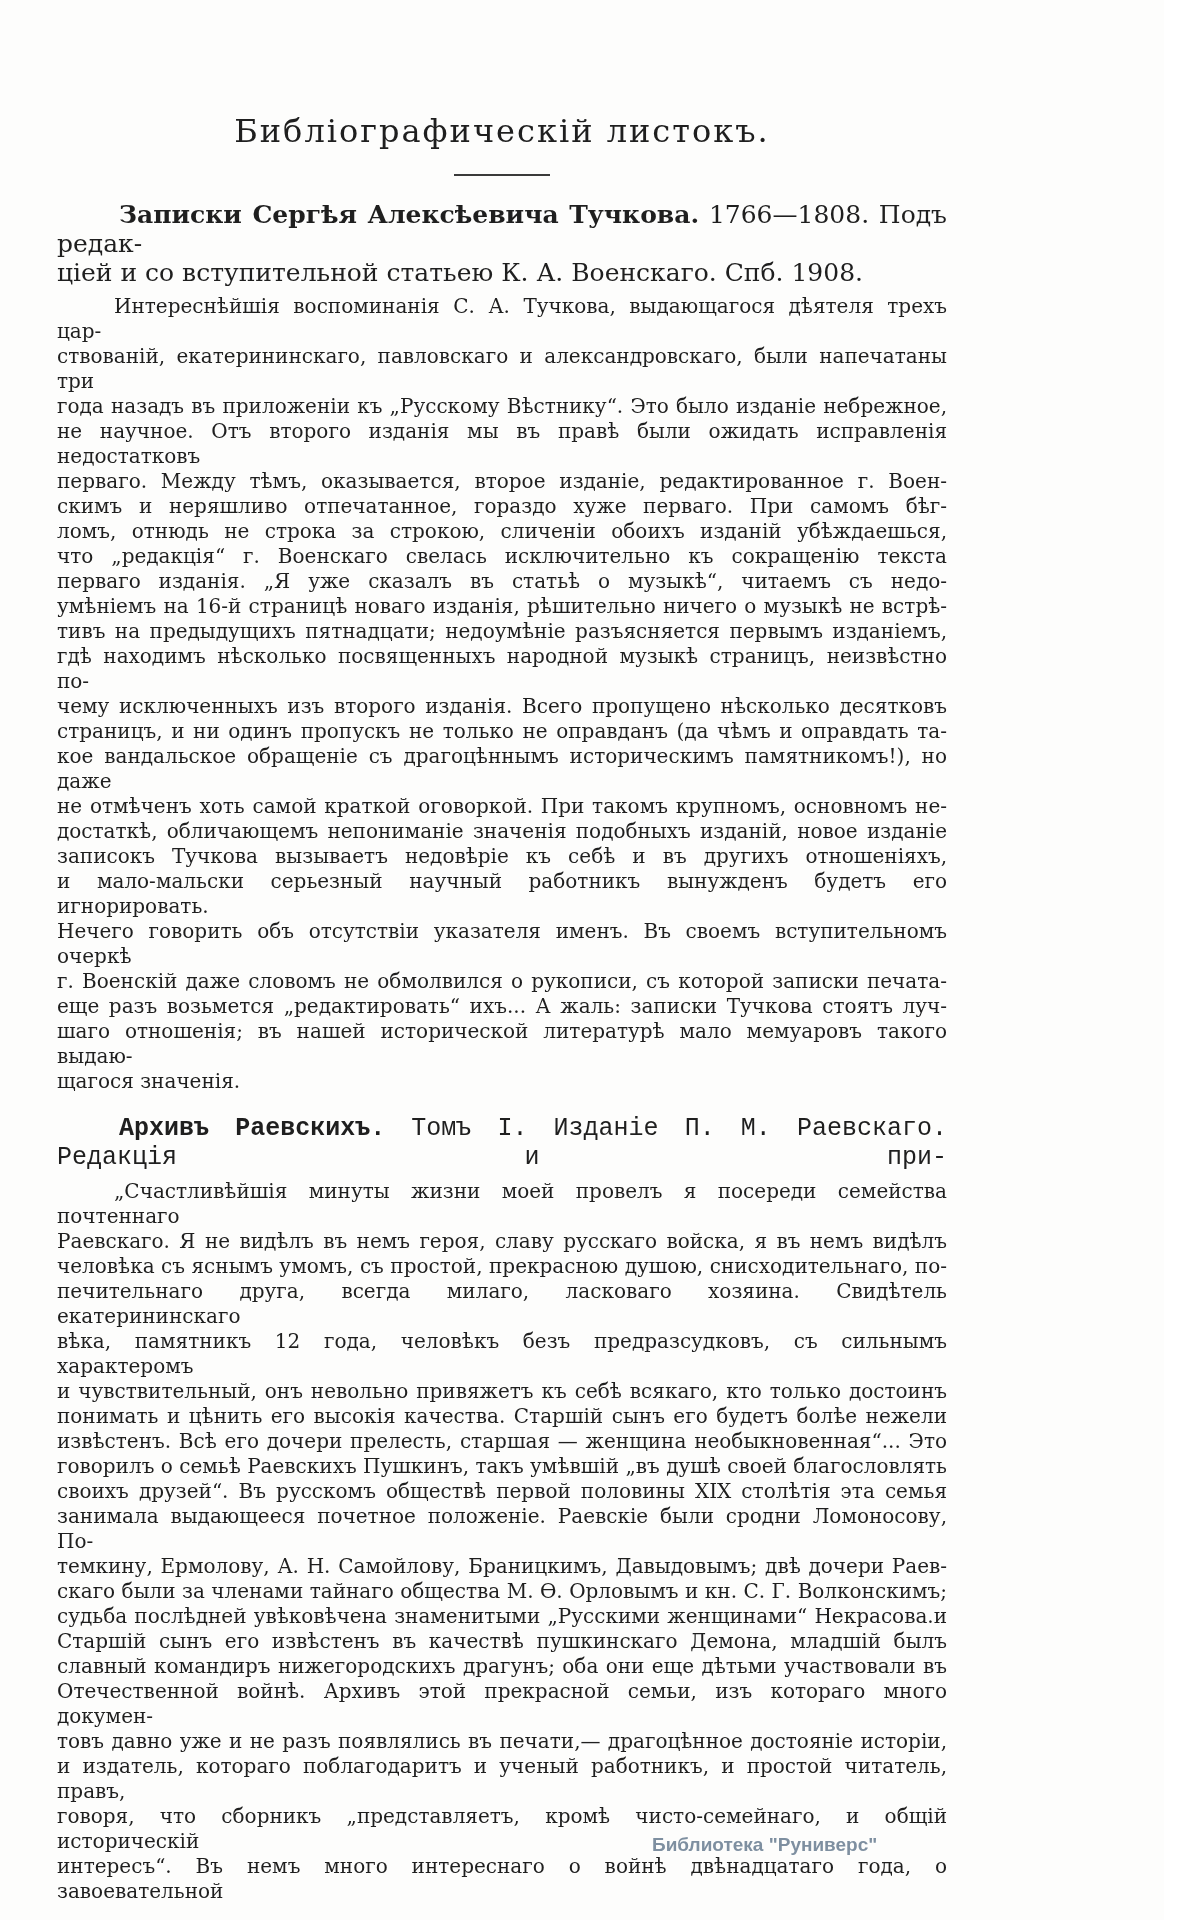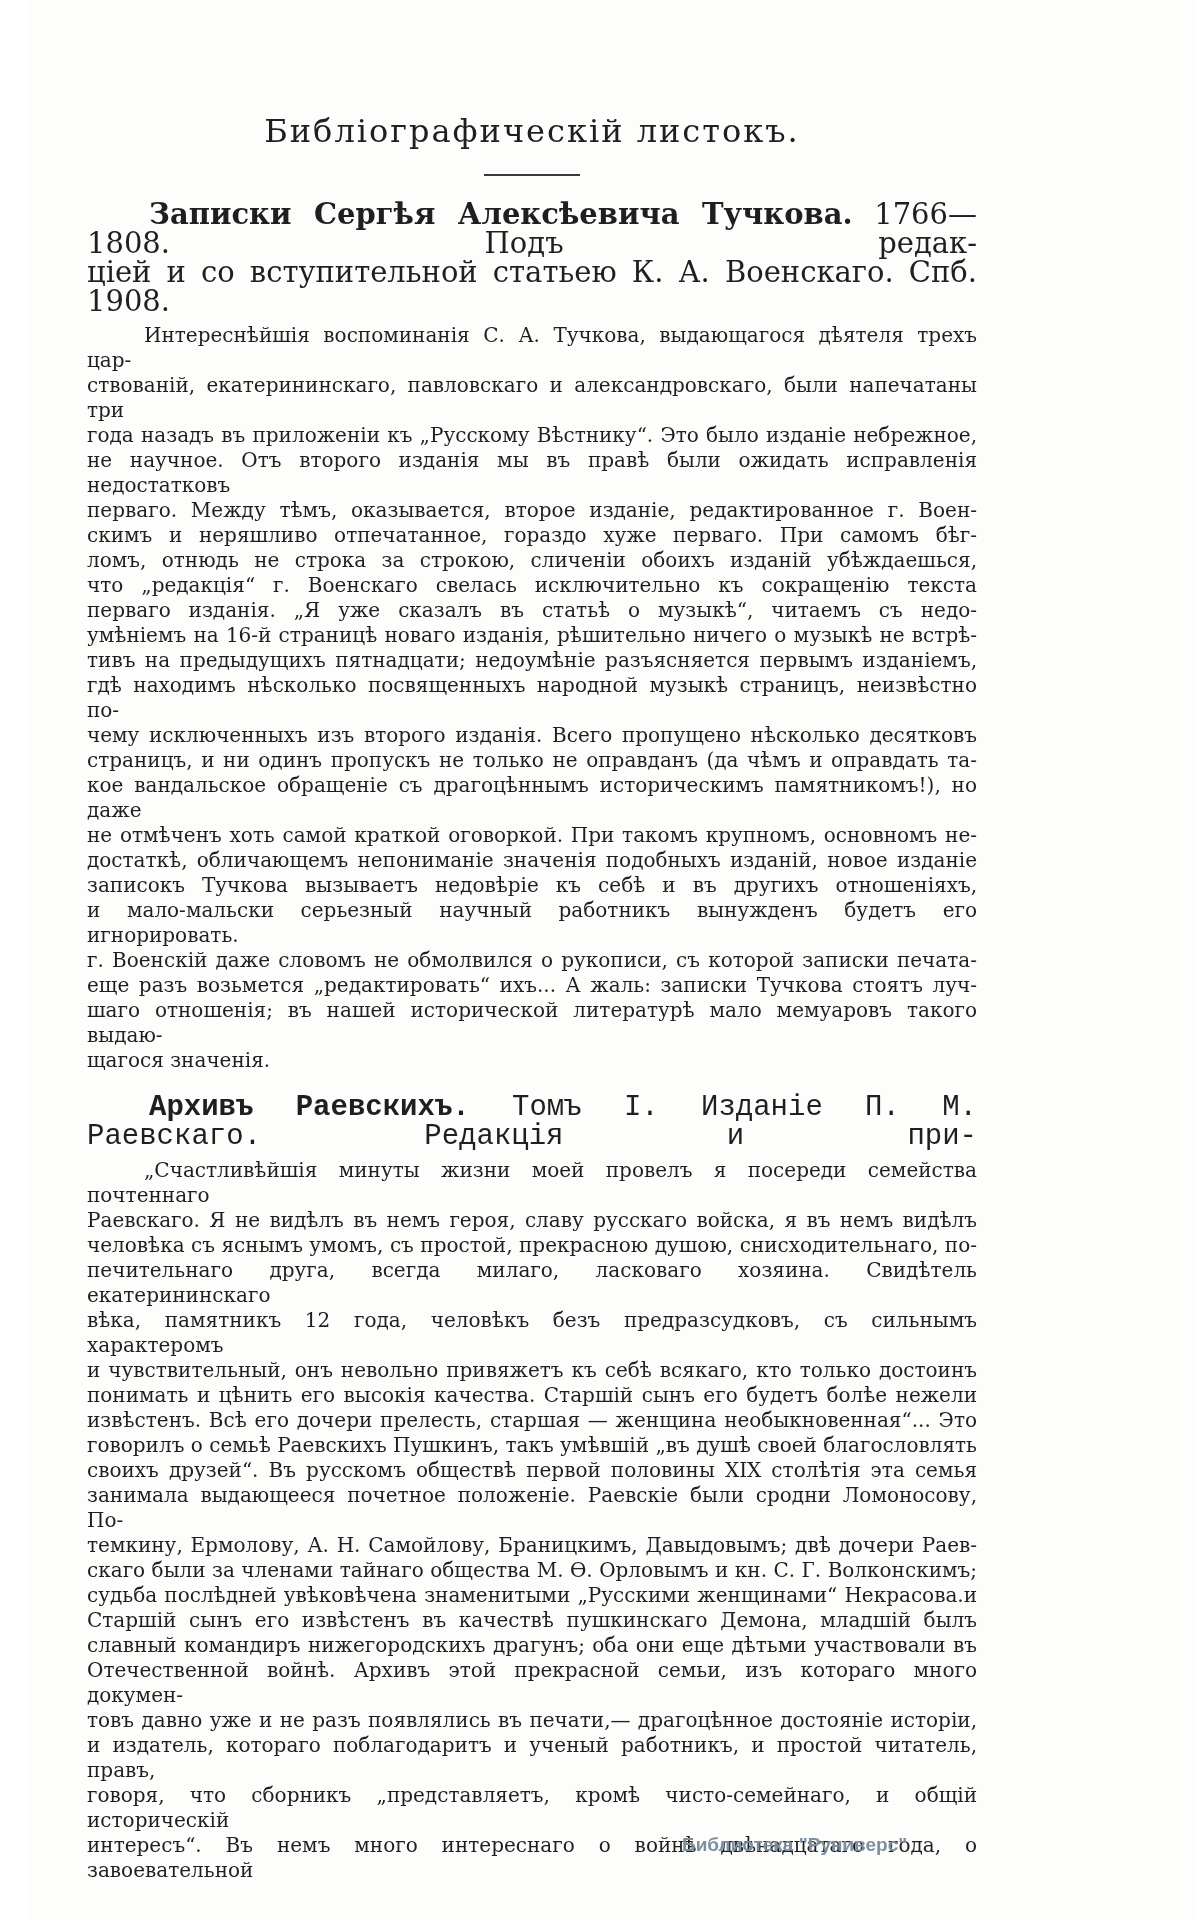--- a/index.html
+++ b/index.html
@@ -4,41 +4,40 @@
 <style>
   html, body { margin: 0; padding: 0; background: #ffffff; }
   .page {
     position: relative;
     width: 1164px;
     height: 1920px;
     background: #fdfdfc;
     overflow: hidden;
     font-family: "DejaVu Serif", serif;
     color: #1f1f1f;
-    margin-left: 30px;
   }
   .content { width: 890px; margin-left: 57px; }
 
   .title {
     margin: 112px 0 0 0;
     text-align: center;
     font-size: 32px;
     font-weight: 400;
     letter-spacing: 2px;
   }
   .divider {
     width: 96px;
     border: none;
     border-top: 2px solid #3a3a3a;
     margin: 24px auto 0 auto;
   }
 
   .review .heading {
     margin-top: 24px;
-    font-size: 29px;
+    font-size: 25px;
     line-height: 29px;
   }
   .review.second .heading { margin-top: 20px; font-family: Liberation Mono, monospace; }
   .h-line { text-align: justify; }
   .h-just { text-align: justify; text-align-last: justify; text-indent: 62px; }
   .h-bold { font-weight: 700; }
 
   .body-par {
     margin-top: 7px;
     font-size: 20px;
@@ -85,20 +84,21 @@
           <div class="tline">умѣніемъ на 16-й страницѣ новаго изданія, рѣшительно ничего о музыкѣ не встрѣ-</div>
           <div class="tline">тивъ на предыдущихъ пятнадцати; недоумѣніе разъясняется первымъ изданіемъ,</div>
           <div class="tline">гдѣ находимъ нѣсколько посвященныхъ народной музыкѣ страницъ, неизвѣстно по-</div>
           <div class="tline">чему исключенныхъ изъ второго изданія. Всего пропущено нѣсколько десятковъ</div>
           <div class="tline">страницъ, и ни одинъ пропускъ не только не оправданъ (да чѣмъ и оправдать та-</div>
           <div class="tline">кое вандальское обращеніе съ драгоцѣннымъ историческимъ памятникомъ!), но даже</div>
           <div class="tline">не отмѣченъ хоть самой краткой оговоркой. При такомъ крупномъ, основномъ не-</div>
           <div class="tline">достаткѣ, обличающемъ непониманіе значенія подобныхъ изданій, новое изданіе</div>
           <div class="tline">записокъ Тучкова вызываетъ недовѣріе къ себѣ и въ другихъ отношеніяхъ,</div>
           <div class="tline">и мало-мальски серьезный научный работникъ вынужденъ будетъ его игнорировать.</div>
+          <div class="tline">Нечего говорить объ отсутствіи указателя именъ. Въ своемъ вступительномъ очеркѣ</div>
           <div class="tline">г. Военскій даже словомъ не обмолвился о рукописи, съ которой записки печата-</div>
           <div class="tline">еще разъ возьмется „редактировать“ ихъ... А жаль: записки Тучкова стоятъ луч-</div>
           <div class="tline">шаго отношенія; въ нашей исторической литературѣ мало мемуаровъ такого выдаю-</div>
           <div class="tline last">щагося значенія.</div>
         </div>
     </section>
 
     <section class="review second">
       <div class="heading">
         <div class="h-line h-just"><span class="h-bold">Архивъ Раевскихъ.</span> <span>Томъ I. Изданіе П. М. Раевскаго. Редакція и при-</span></div>

